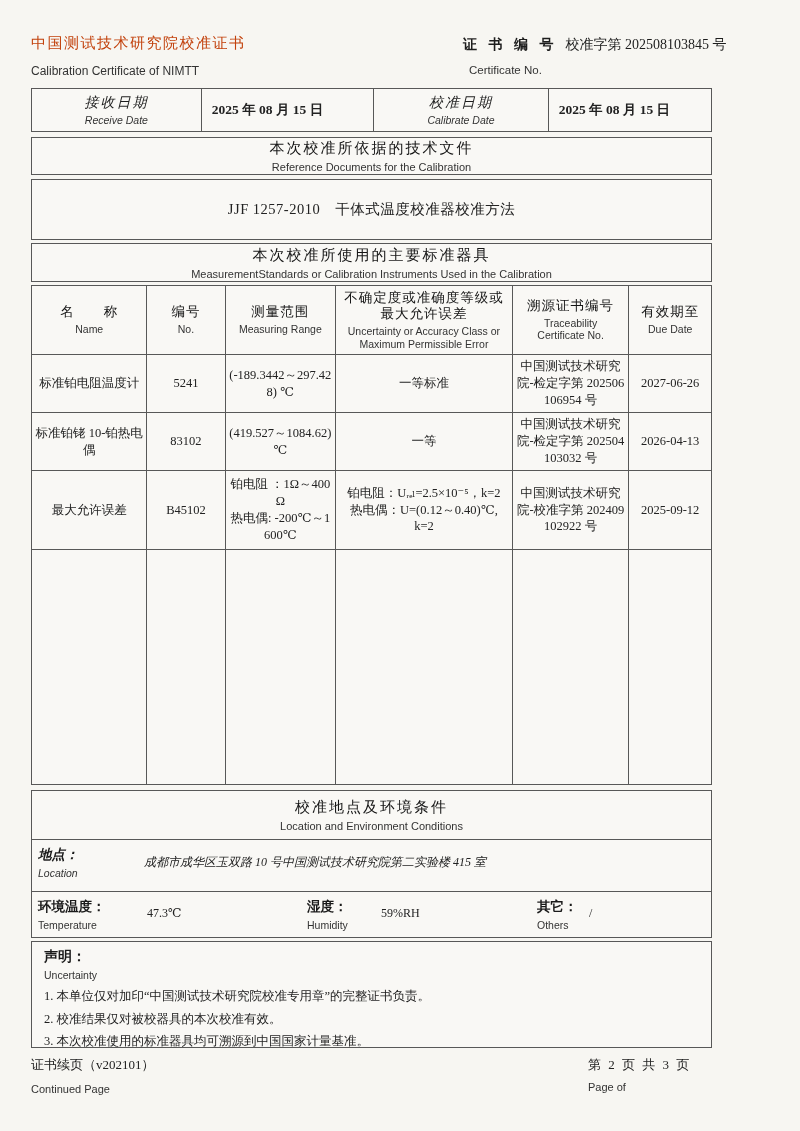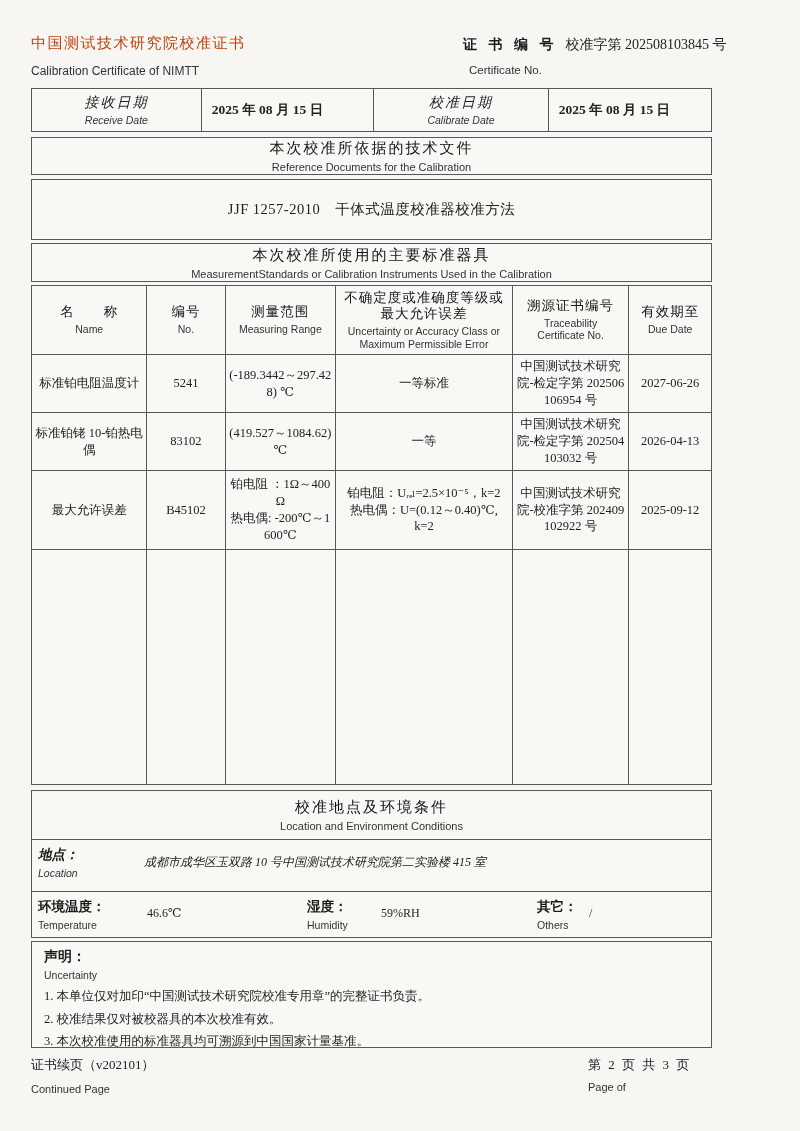--- a/index.html
+++ b/index.html
@@ -210,21 +210,21 @@
           <div class="cn">地点：</div>
           <div class="en">Location</div>
         </div>
         <div class="fld-value" style="left:112px; top:14px;">成都市成华区玉双路 10 号中国测试技术研究院第二实验楼 415 室</div>
       </div>
       <div class="env-row">
         <div class="fld-label" style="left:6px;">
           <div class="cn">环境温度：</div>
           <div class="en">Temperature</div>
         </div>
-        <div class="fld-value" style="left:115px; top:14px;">46.6℃</div>
+        <div class="fld-value" style="left:115px; top:14px;">47.3℃</div>
         <div class="fld-label" style="left:275px;">
           <div class="cn">湿度：</div>
           <div class="en">Humidity</div>
         </div>
         <div class="fld-value" style="left:349px; top:14px;">59%RH</div>
         <div class="fld-label" style="left:505px;">
           <div class="cn">其它：</div>
           <div class="en">Others</div>
         </div>
         <div class="fld-value" style="left:557px; top:14px;">/</div>

